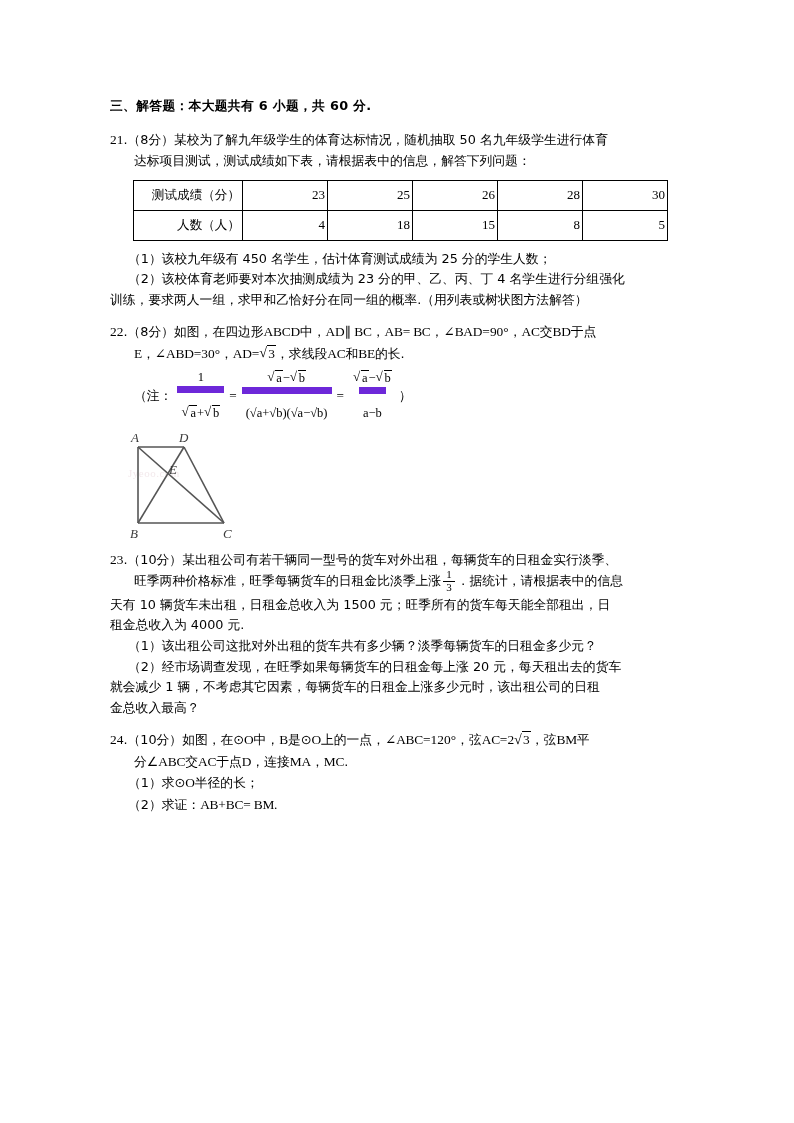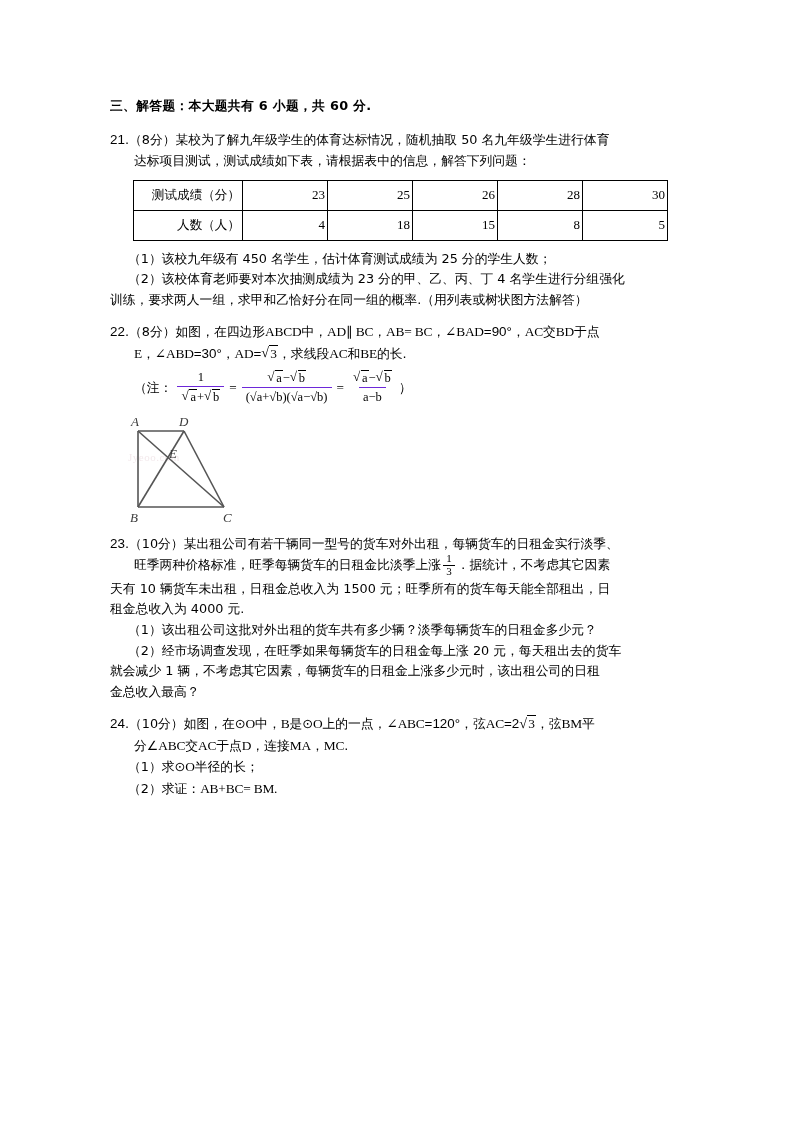--- a/index.html
+++ b/index.html
@@ -48,21 +48,21 @@
     margin: 0;
     white-space: normal;
   }
   .q-line.indent {
     padding-left: 24px;
   }
   .q-line.sub {
     padding-left: 18px;
   }
   .num {
-    font-family: Liberation Sans, sans-serif;
+    font-family: Liberation Serif, serif;
   }
   .mi {
     font-family: "Liberation Serif", serif;
     letter-spacing: -0.2px;
   }
   .cn {
     font-family: "DejaVu Sans", "Liberation Sans", sans-serif;
     font-size: 12.8px;
   }
 
@@ -155,22 +155,22 @@
     justify-content: center;
     vertical-align: middle;
     margin: 0 3px;
     font-size: 12.5px;
     line-height: 1.18;
   }
   .bigfrac > .nu {
     padding: 0 4px 1px 4px;
   }
   .bigfrac > .de {
-    border-top: 1px solid #6d28d9;
-    padding: 2px 4px 0 4px;
+    border-top: 7px solid #6d28d9;
+    padding: 12px 4px 0 4px;
   }
   .eqs { margin: 0 2px; }
 
   
   .figure-wrap {
     position: relative;
     margin: 6px 0 4px 0;
     height: 118px;
   }
   .figure-wrap svg {
@@ -285,21 +285,21 @@
         <text class="fig-label" x="103" y="111">C</text>
       </svg>
     </div>
   </div>
 
   <div class="question">
     <div class="q-line">
       <span class="num">23</span><span class="cn">.</span><span class="cn">（10分）</span><span class="cn">某出租公司有若干辆同一型号的货车对外出租，每辆货车的日租金实行淡季、</span>
     </div>
     <div class="q-line indent">
-      <span class="cn">旺季两种价格标准，旺季每辆货车的日租金比淡季上涨</span><span class="frac"><span class="top">1</span><span class="bot">3</span></span><span class="cn">．据统计，不考虑其它因素</span>
+      <span class="cn">旺季两种价格标准，旺季每辆货车的日租金比淡季上涨</span><span class="frac"><span class="top">1</span><span class="bot">3</span></span><span class="cn">．据统计，请根据表中的信息</span>
     </div>
     <div class="q-line cn">天有 10 辆货车未出租，日租金总收入为 1500 元；旺季所有的货车每天能全部租出，日</div>
     <div class="q-line cn">租金总收入为 4000 元.</div>
     <div class="q-line sub cn">（1）该出租公司这批对外出租的货车共有多少辆？淡季每辆货车的日租金多少元？</div>
     <div class="q-line sub cn">（2）经市场调查发现，在旺季如果每辆货车的日租金每上涨 20 元，每天租出去的货车</div>
     <div class="q-line cn">就会减少 1 辆，不考虑其它因素，每辆货车的日租金上涨多少元时，该出租公司的日租</div>
     <div class="q-line cn">金总收入最高？</div>
   </div>
 
   <div class="spacer-sm"></div>

